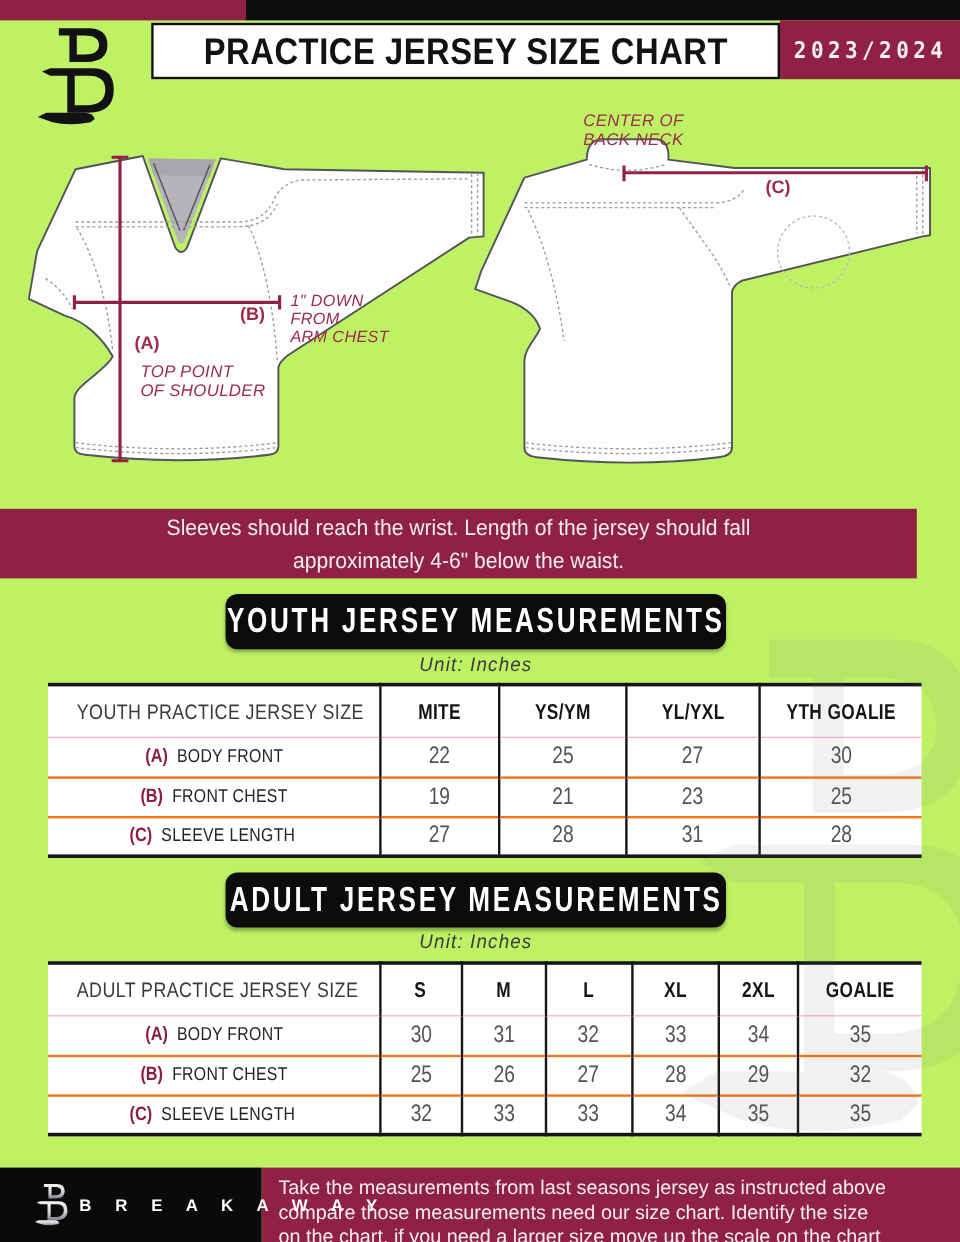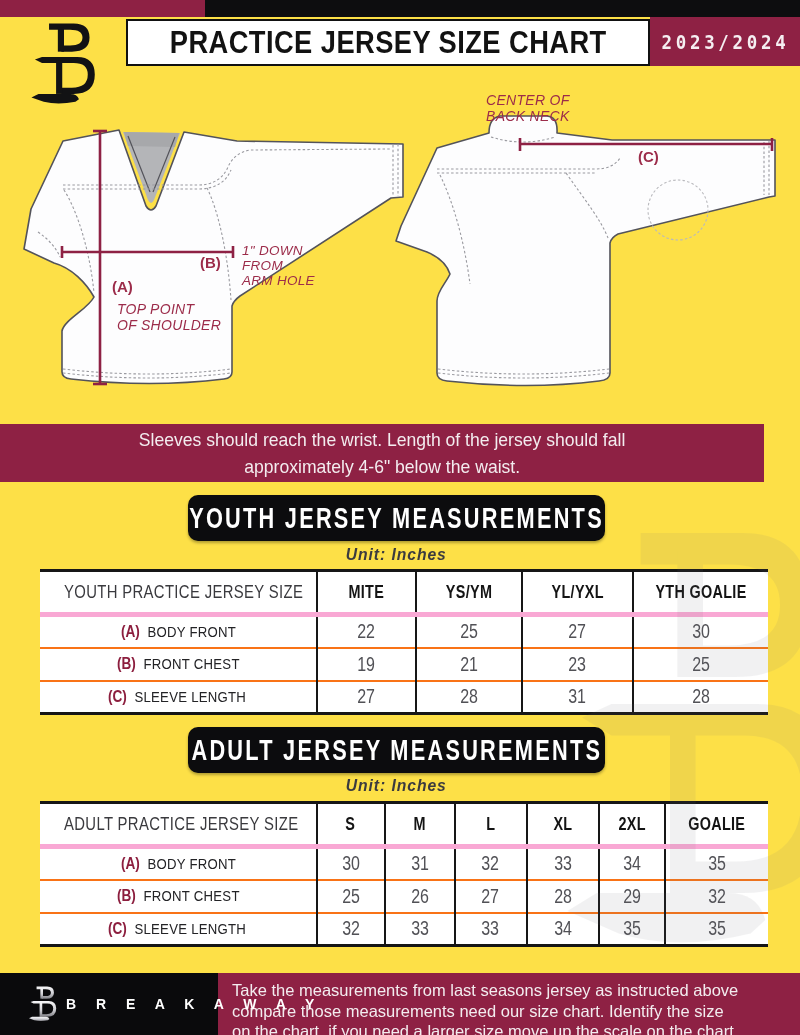--- a/index.html
+++ b/index.html
@@ -1,18 +1,18 @@
 <!DOCTYPE html>
 <html><head>
 <meta charset="utf-8">
 <style>
   * { margin:0; padding:0; box-sizing:border-box; }
   html,body { width:800px; }
   body { font-family:"Liberation Sans", sans-serif; }
-  .page { position:relative; width:800px; height:1035px; background:#fde047; overflow:hidden; }
+  .page { position:relative; width:800px; height:1035px; background:#bef264; overflow:hidden; }
 
   
   .sq75{display:inline-block;transform:scaleX(.75);transform-origin:center;}
   .sq80{display:inline-block;transform:scaleX(.80);transform-origin:center;}
   .sq85{display:inline-block;transform:scaleX(.85);transform-origin:center;}
   .sq88{display:inline-block;transform:scaleX(.88);transform-origin:center;}
   .sq95{display:inline-block;transform:scaleX(.95);transform-origin:center;}
   .oleft{transform-origin:left center;}
 
   
@@ -36,26 +36,26 @@
   
   .notice { position:absolute; left:0; top:424px; width:764px; height:58px; background:#8e2144;
             display:flex; flex-direction:column; align-items:center; justify-content:center; gap:2px; }
   .notice div { color:#f3ecef; font-size:18.5px; line-height:25px; }
 
   
   .head-box { position:absolute; left:188px; width:417px; height:46px; background:#0c0c0e; border-radius:10px;
               display:flex; align-items:center; justify-content:center; box-shadow:0 2px 3px rgba(0,0,0,.3); }
   .head-box span { color:#fff; font-size:29px; font-weight:bold; letter-spacing:3px; white-space:nowrap; }
   .unit { position:absolute; left:188px; width:417px; text-align:center; font-style:italic;
-          font-weight:bold; font-size:16.5px; color:#3b3b3f; letter-spacing:1px; }
+          font-weight:normal; font-size:16.5px; color:#3b3b3f; letter-spacing:1px; }
 
   
   .size-table { position:absolute; left:40px; width:728px; border-collapse:collapse; background:#fff;
                 border-top:3px solid #161616; border-bottom:3px solid #161616; table-layout:fixed; }
-  .size-table thead tr { border-bottom:5px solid #f9a8d4;text-decoration:underline; }
+  .size-table thead tr { border-bottom:1px solid #f9a8d4;text-decoration:underline; }
   .size-table tbody tr + tr { border-top:2px solid #f97316; }
   .size-table th, .size-table td { vertical-align:middle; text-align:center; }
   .size-table th:not(:first-child), .size-table td:not(:first-child) { border-left:2px solid #161616; }
   .size-table thead th { height:44px; }
   .size-table tbody td { height:33px; }
   .rowhead { text-align:left !important; padding-left:24px; }
   .rowhead span { font-size:17.5px; font-weight:400; color:#3a3a3e; letter-spacing:.4px; white-space:nowrap; }
   .colhead span { font-size:18px; font-weight:bold; color:#141414; letter-spacing:.4px; white-space:nowrap; }
   .rowlabel { text-align:right; padding-left:22px; }
   .rowlabel .wrap { display:inline-block; transform:scaleX(.85); transform-origin:left center; white-space:nowrap; }
@@ -179,21 +179,21 @@
 
     <div class="dlabel dkey" style="left:112px; top:213px;">(A)</div>
     <div class="dlabel dnote" style="left:117px; top:235px; font-size:14px; line-height:16px;">
       <div>TOP POINT</div>
       <div>OF SHOULDER</div>
     </div>
     <div class="dlabel dkey" style="left:200px; top:189px;">(B)</div>
     <div class="dlabel dnote" style="left:242px; top:177px;">
       <div>1" DOWN</div>
       <div>FROM</div>
-      <div>ARM HOLE</div>
+      <div>ARM CHEST</div>
     </div>
     <div class="dlabel dnote" style="left:486px; top:26px; font-size:14px; line-height:16px;">
       <div>CENTER OF</div>
       <div>BACK NECK</div>
     </div>
     <div class="dlabel dkey" style="left:638px; top:83px;">(C)</div>
   </div>
 
   <div class="notice">
     <div><span class="sq95">Sleeves should reach the wrist. Length of the jersey should fall</span></div>

